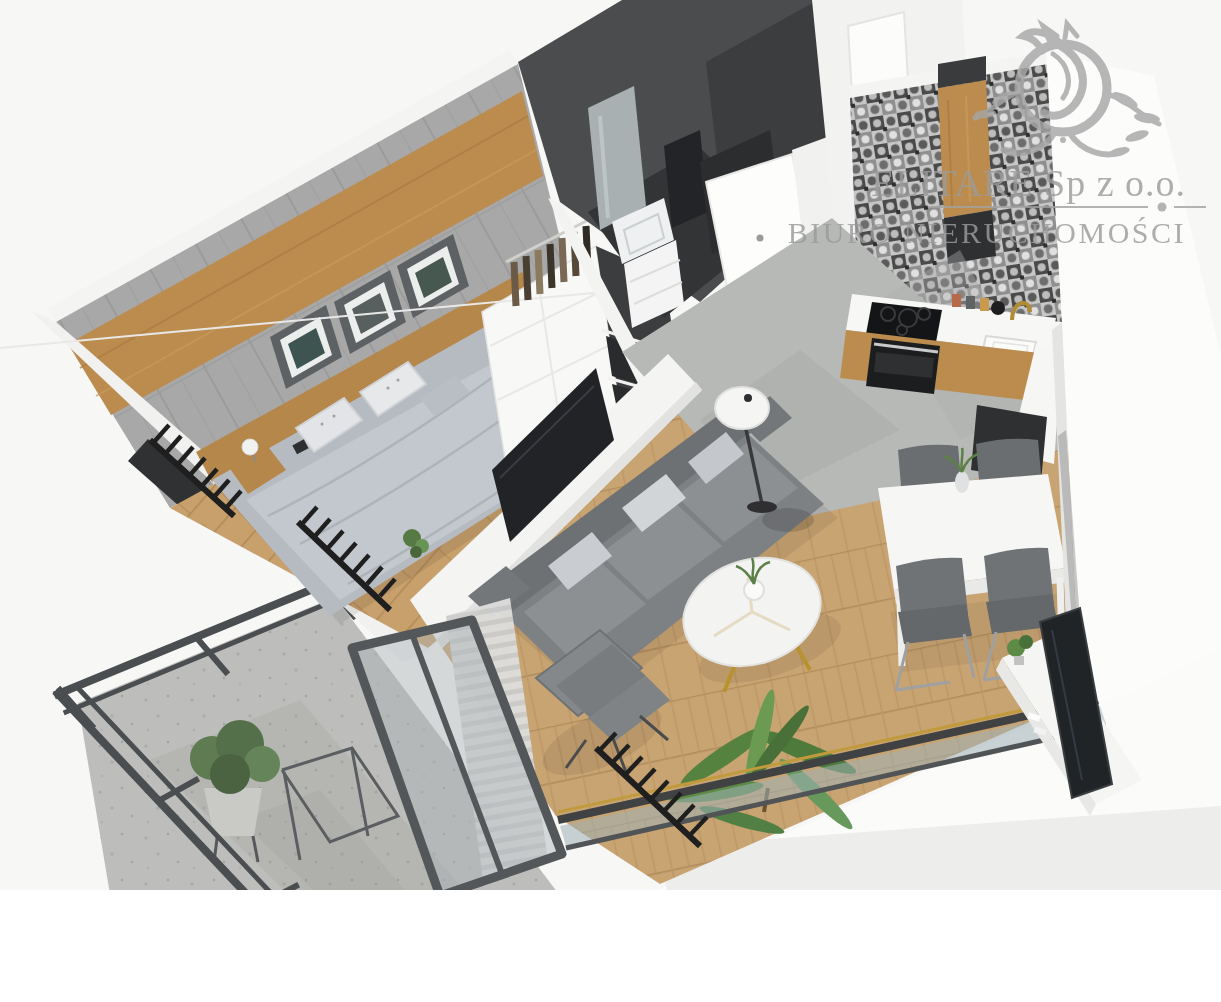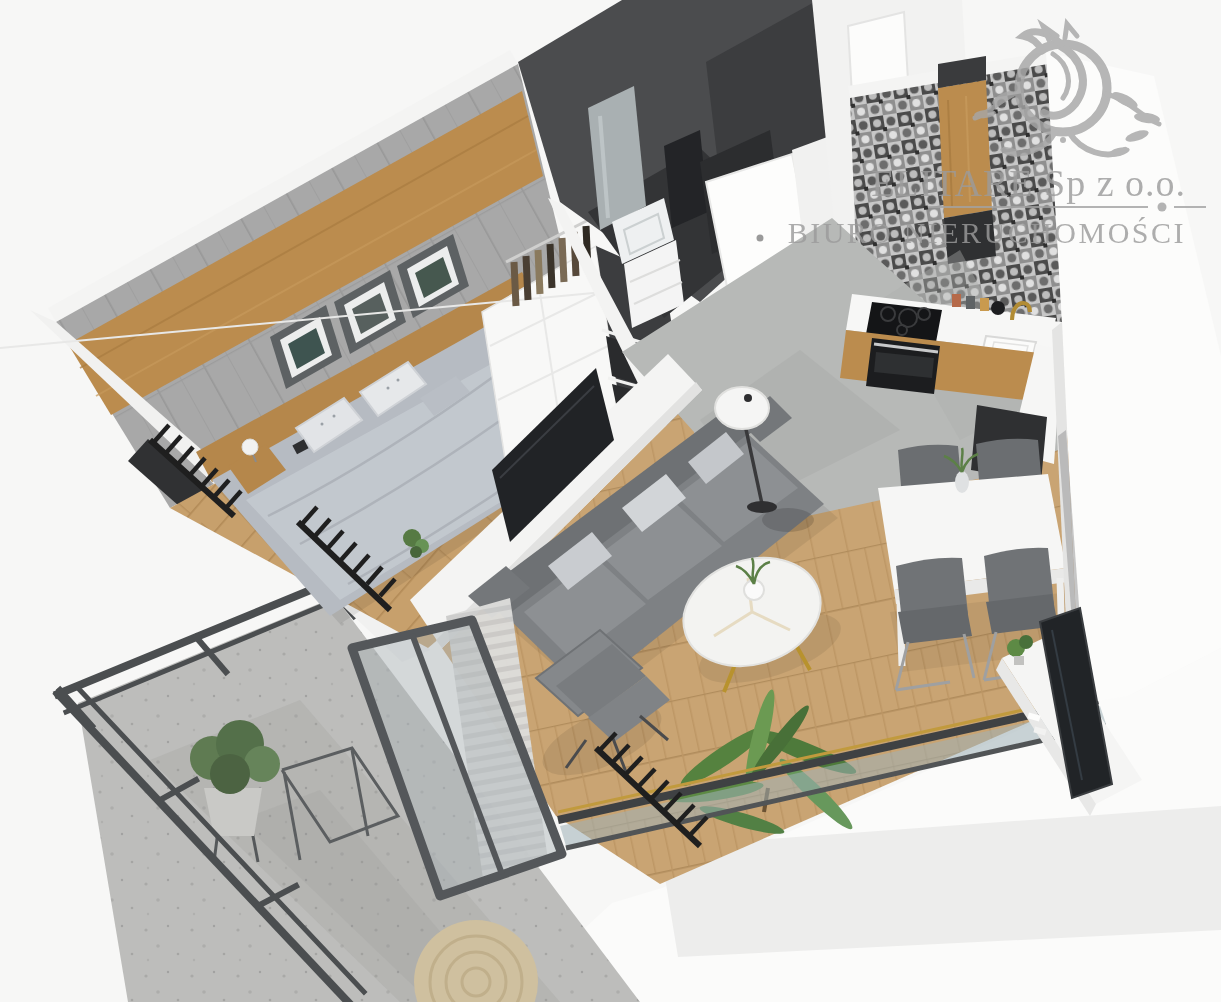--- a/index.html
+++ b/index.html
@@ -1,16 +1,16 @@
 <!DOCTYPE html>
 <html><head>
 <meta charset="utf-8">
 <style>
   html,body{margin:0;padding:0;background:#ffffff;}
-  #stage{position:relative;width:1221px;height:1002px;overflow:hidden;
+  #stage{position:relative;width:1221px;height:890px;overflow:hidden;
          font-family:"Liberation Serif", serif;background:#f7f7f6;}
   #scene{position:absolute;left:0;top:0;}
   .wm-text{fill:#9b9b9b;font-family:"Liberation Serif", serif;}
 </style>
 </head>
 <body>
 
 <div id="stage">
 <svg id="scene" width="1221" height="1002" viewBox="0 0 1221 1002">
 <defs>

